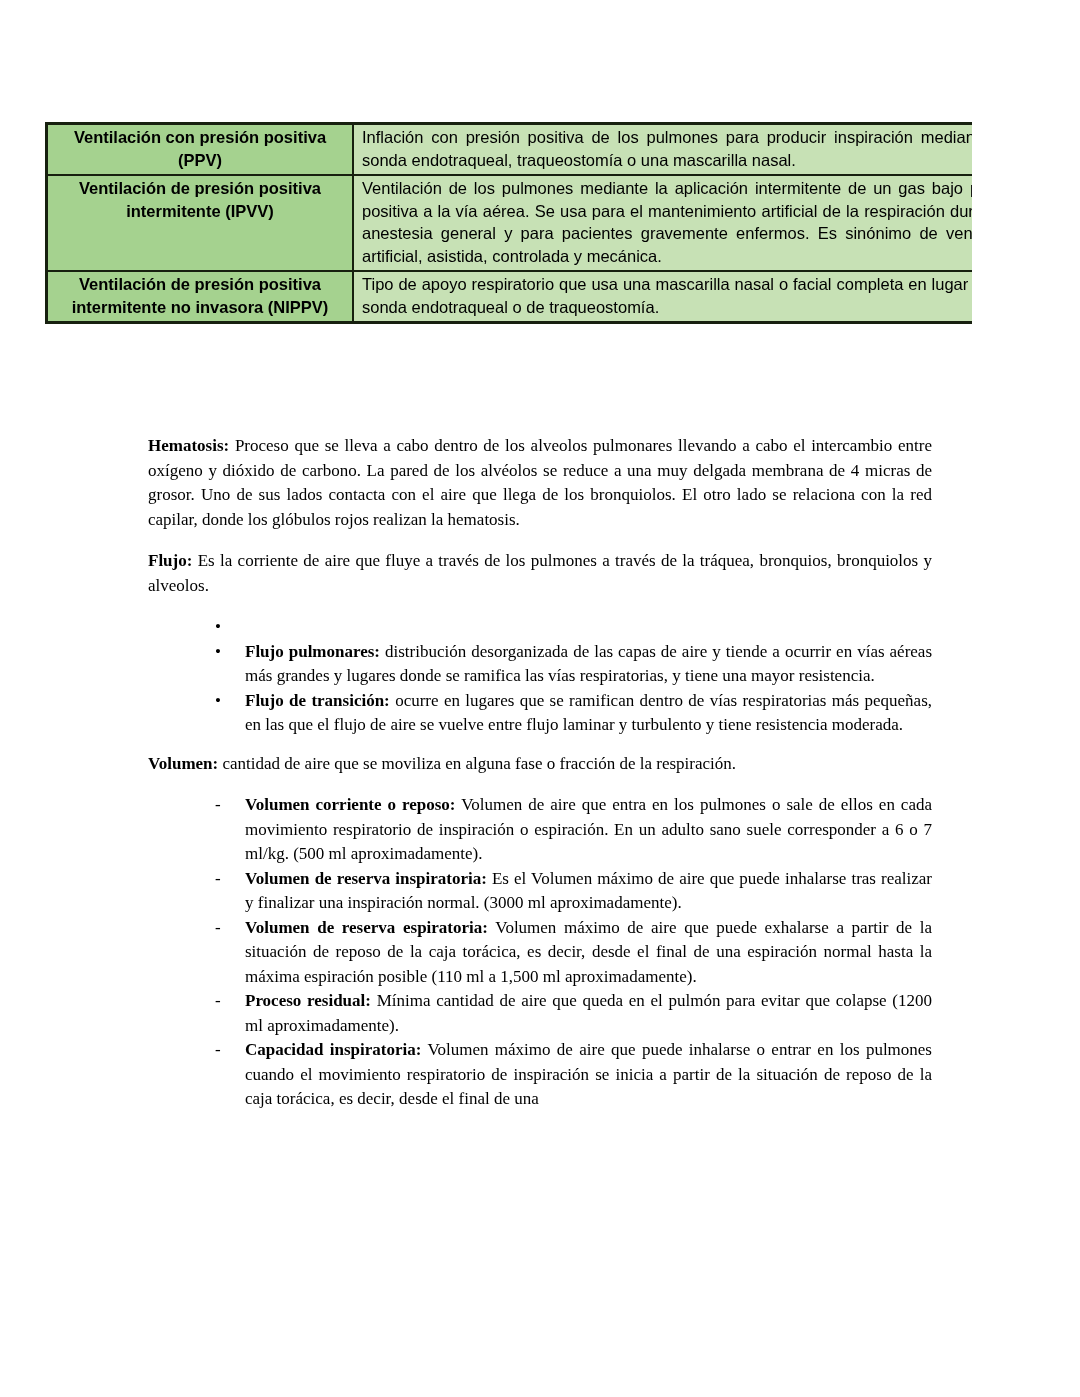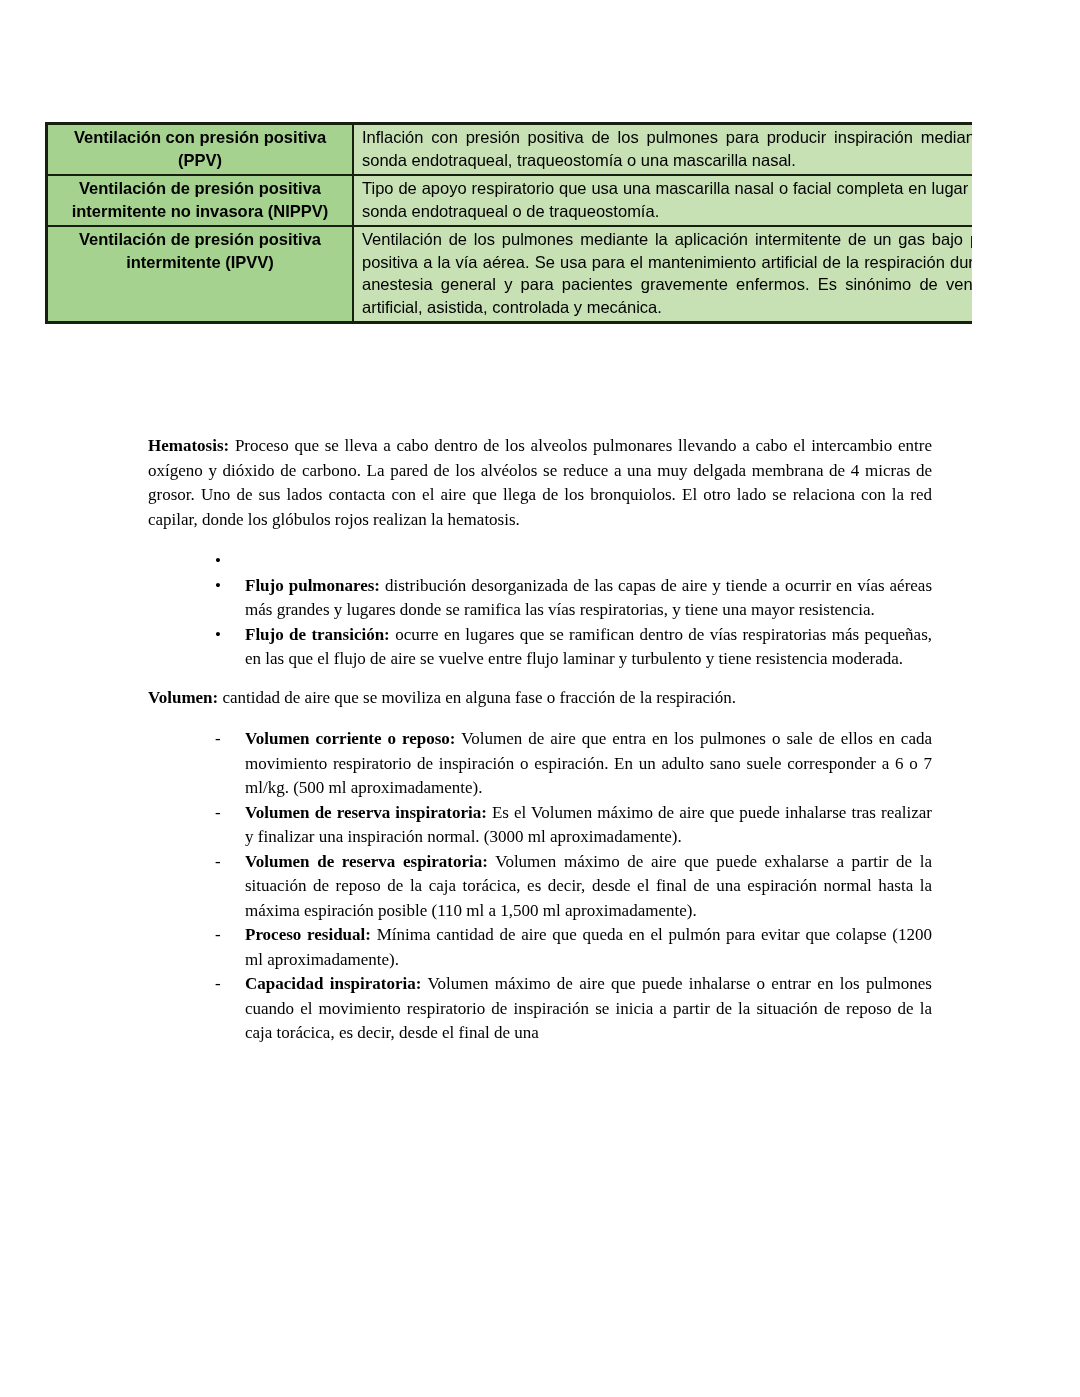--- a/index.html
+++ b/index.html
@@ -43,34 +43,35 @@
 
 <div class="page">
 
   <table class="doc-table">
     <tbody>
       <tr>
         <td class="term">Ventilación con presión positiva (PPV)</td>
         <td class="def">Inflación con presión positiva de los pulmones para producir inspiración mediante una sonda endotraqueal, traqueostomía o una mascarilla nasal.</td>
       </tr>
       <tr>
+        <td class="term">Ventilación de presión positiva intermitente (IPVV)</td>
+        <td class="def">Ventilación de los pulmones mediante la aplicación intermitente de un gas bajo presión positiva a la vía aérea. Se usa para el mantenimiento artificial de la respiración durante la anestesia general y para pacientes gravemente enfermos. Es sinónimo de ventilación artificial, asistida, controlada y mecánica.</td>
+      </tr>
+      <tr>
         <td class="term">Ventilación de presión positiva intermitente no invasora (NIPPV)</td>
         <td class="def">Tipo de apoyo respiratorio que usa una mascarilla nasal o facial completa en lugar de una sonda endotraqueal o de traqueostomía.</td>
-      </tr>
-      <tr>
-        <td class="term">Ventilación de presión positiva intermitente (IPVV)</td>
-        <td class="def">Ventilación de los pulmones mediante la aplicación intermitente de un gas bajo presión positiva a la vía aérea. Se usa para el mantenimiento artificial de la respiración durante la anestesia general y para pacientes gravemente enfermos. Es sinónimo de ventilación artificial, asistida, controlada y mecánica.</td>
       </tr>
     </tbody>
   </table>
 
   <div class="content">
 
     <p class="para"><span class="lead">Hematosis:</span> <span>Proceso que se lleva a cabo dentro de los alveolos pulmonares llevando a cabo el intercambio entre oxígeno y dióxido de carbono. La pared de los alvéolos se reduce a una muy delgada membrana de 4 micras de grosor. Uno de sus lados contacta con el aire que llega de los bronquiolos. El otro lado se relaciona con la red capilar, donde los glóbulos rojos realizan la hematosis.</span></p>
 
+    <p class="para"><span class="lead">Flujo:</span> <span>Es la corriente de aire que fluye a través de los pulmones a través de la tráquea, bronquios, bronquiolos y alveolos.</span></p>
 
     <div class="list">
       <div class="li">
         <span class="marker">•</span>
       </div>
       <div class="li">
         <span class="marker">•</span>
         <div class="itext"><span class="lead">Flujo pulmonares:</span> <span>distribución desorganizada de las capas de aire y tiende a ocurrir en vías aéreas más grandes y lugares donde se ramifica las vías respiratorias, y tiene una mayor resistencia.</span></div>
       </div>
       <div class="li">

